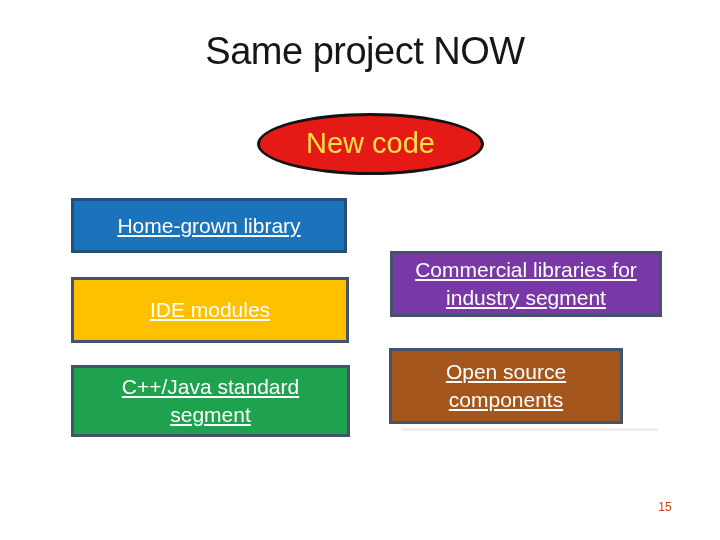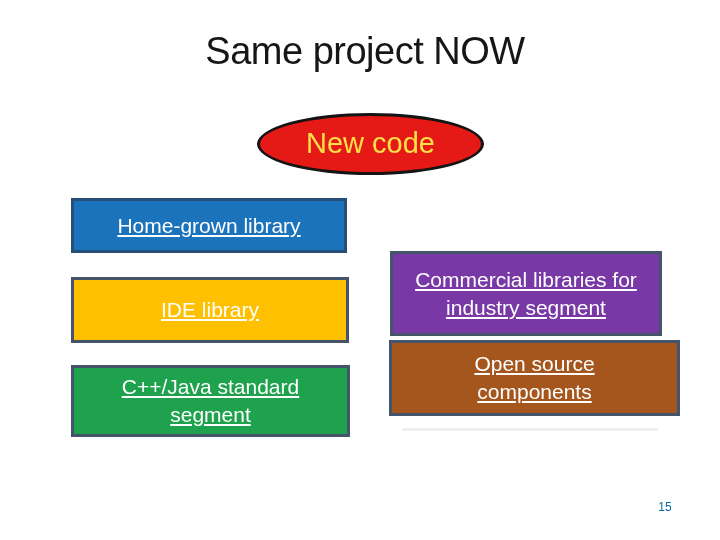--- a/index.html
+++ b/index.html
@@ -58,60 +58,60 @@
   }
   .box-label {
     color: #ffffff;
     font-size: 21px;
     line-height: 1.32;
     text-decoration: underline;
   }
   .box-home-grown   { left: 71px;  top: 198px; width: 276px; height: 55px; }
   .box-ide          { left: 71px;  top: 277px; width: 278px; height: 66px; }
   .box-cpp          { left: 71px;  top: 365px; width: 279px; height: 72px; }
-  .box-commercial   { left: 390px; top: 251px; width: 272px; height: 85px; }
-  .box-open-source  { left: 389px; top: 340px; width: 291px; height: 76px; align-items: center; }
+  .box-commercial   { left: 390px; top: 251px; width: 272px; height: 66px; }
+  .box-open-source  { left: 389px; top: 348px; width: 234px; height: 76px; align-items: center; }
   .box-cpp .box-label        { max-width: 215px; }
   .box-commercial .box-label { max-width: 225px; }
   .box-open-source .box-label{ max-width: 170px; }
   .shadow-line {
     position: absolute;
     left: 402px;
     top: 428px;
     width: 256px;
     height: 3px;
     background: #efefef;
   }
   .page-number {
     position: absolute;
     left: 650px;
     top: 500px;
     width: 30px;
     text-align: center;
     font-size: 12px;
-    color: #0369a1;
+    color: #c2410c;
   }
 </style>
 </head>
 <body>
 
 <div class="slide">
 
   <div class="title">Same project NOW</div>
 
   <div class="bubble" style="background: rgb(229, 25, 21);">
     <span class="bubble-label">New code</span>
   </div>
 
   <div class="box box-home-grown" style="background: rgb(27, 115, 187); border-color: rgb(37, 79, 121);">
     <span class="box-label">Home-grown library</span>
   </div>
 
   <div class="box box-ide" style="background: rgb(255, 192, 0); border-color: rgb(68, 84, 106);">
-    <span class="box-label">IDE library</span>
+    <span class="box-label">IDE modules</span>
   </div>
 
   <div class="box box-cpp" style="background: rgb(31, 162, 78); border-color: rgb(68, 84, 106);">
     <span class="box-label">C++/Java standard segment</span>
   </div>
 
   <div class="box box-commercial" style="background: rgb(120, 57, 166); border-color: rgb(68, 84, 106);">
     <span class="box-label">Commercial libraries for industry segment</span>
   </div>
 

